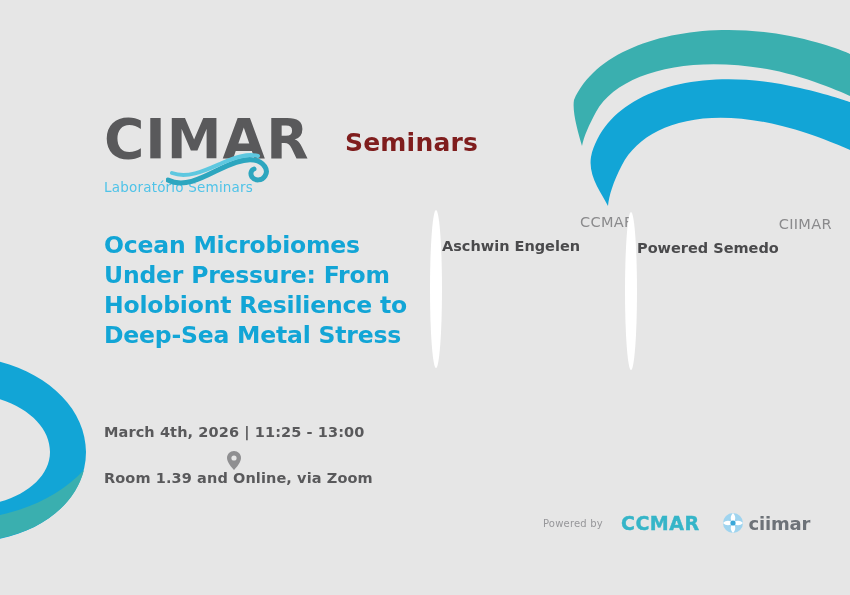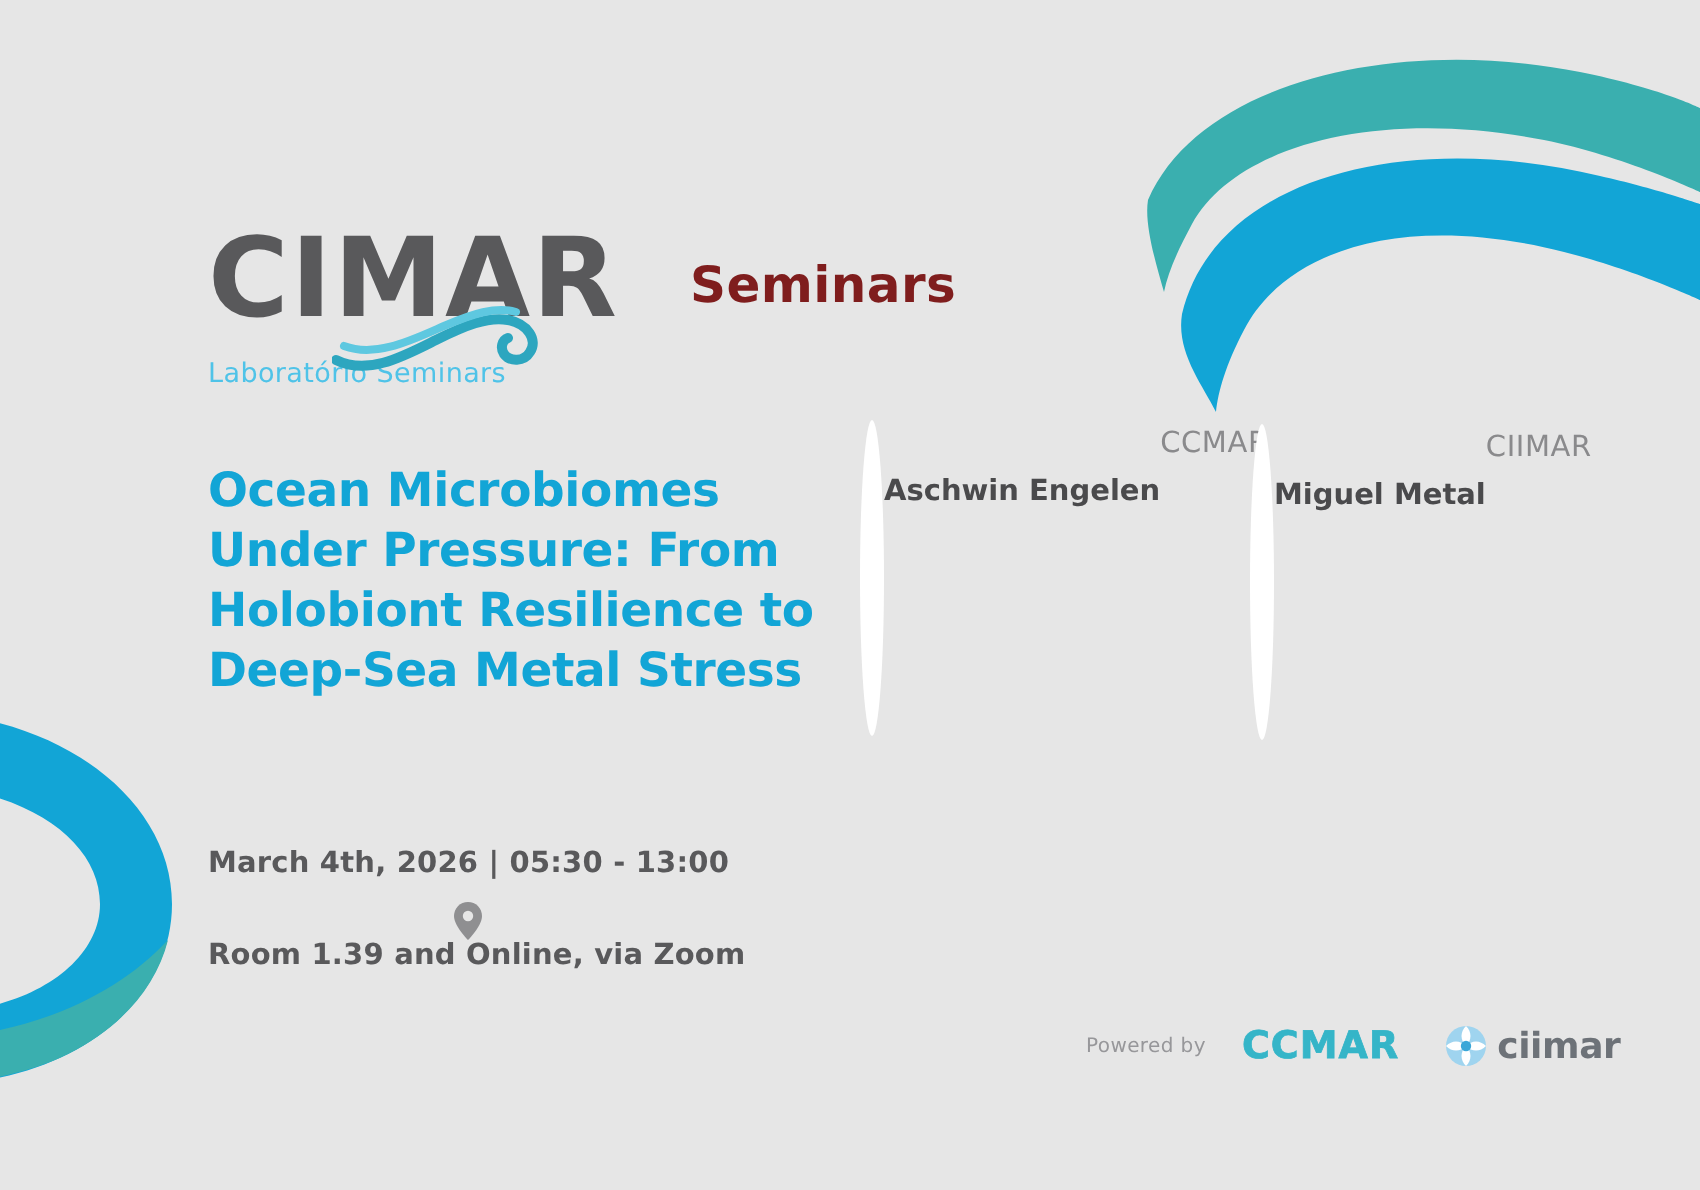--- a/index.html
+++ b/index.html
@@ -230,21 +230,21 @@
         <path d="M6,25 C22,31 40,22 56,15 C70,9 82,5 92,8" fill="none" stroke="#5ec8e0" stroke-width="4" stroke-linecap="round"></path>
       </svg>
       <div id="cimar-sub">Laboratório Seminars</div>
     </div>
     <div id="seminars">Seminars</div>
   </div>
 
   <div id="talk-title">Ocean Microbiomes Under Pressure: From Holobiont Resilience to Deep-Sea Metal Stress</div>
 
   <div id="event-meta">
-    <div id="event-date">March 4th, 2026 | 05:30 - 13:00</div>
+    <div id="event-date">March 4th, 2026 | 11:25 - 13:00</div>
     <div id="event-place-row">
       <svg id="pin-icon" viewBox="0 0 14 19">
         <path d="M7,0 C3.1,0 0,3.1 0,7 C0,12 7,19 7,19 C7,19 14,12 14,7 C14,3.1 10.9,0 7,0 Z" fill="#8f8f91"></path>
         <circle cx="7" cy="7" r="2.6" fill="#e6e6e6"></circle>
       </svg>
       <div id="event-place">Room 1.39 and Online, via Zoom</div>
     </div>
   </div>
 
   <div id="speakers">
@@ -313,21 +313,21 @@
             <circle cx="42" cy="41" r="1.8" fill="#2a1c14"></circle>
             <circle cx="58" cy="41" r="1.8" fill="#2a1c14"></circle>
             <path d="M37,35.5 C39.5,33.5 45,33.5 47,35.5" stroke="#241812" stroke-width="1.8" fill="none" stroke-linecap="round"></path>
             <path d="M53,35.5 C55,33.5 60.5,33.5 63,35.5" stroke="#241812" stroke-width="1.8" fill="none" stroke-linecap="round"></path>
             <path d="M49,44 L47,52 L53,52 Z" fill="#b07c55"></path>
             <path d="M40,55 C45,61 55,61 60,55 C57,59 43,59 40,55 Z" fill="#5e2a26"></path>
             <path d="M40.5,55.5 C45,58 55,58 59.5,55.5 C55,57 45,57 40.5,55.5 Z" fill="#ffffff"></path>
           </g>
         </svg>
       </div>
-      <div class="speaker-name">Miguel Metal</div>
+      <div class="speaker-name">Powered Semedo</div>
       <div class="speaker-affil">CIIMAR</div>
     </div>
 
   </div>
 
   <div id="footer">
     <span id="powered-by">Powered by</span>
     <span id="ccmar-logo">CCMAR</span>
     <span id="ciimar-block">
       <svg id="ciimar-icon" viewBox="0 0 22 22">

